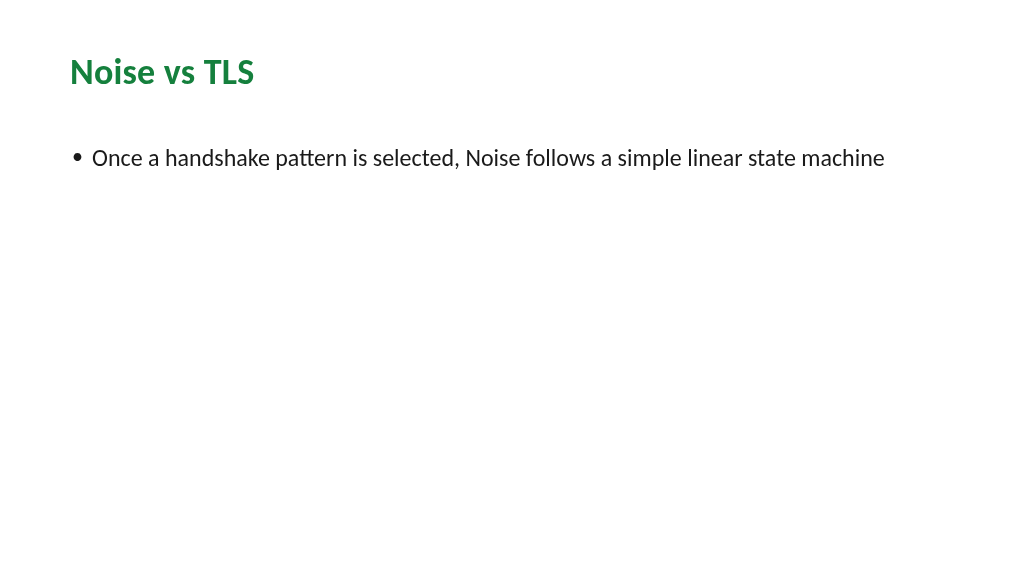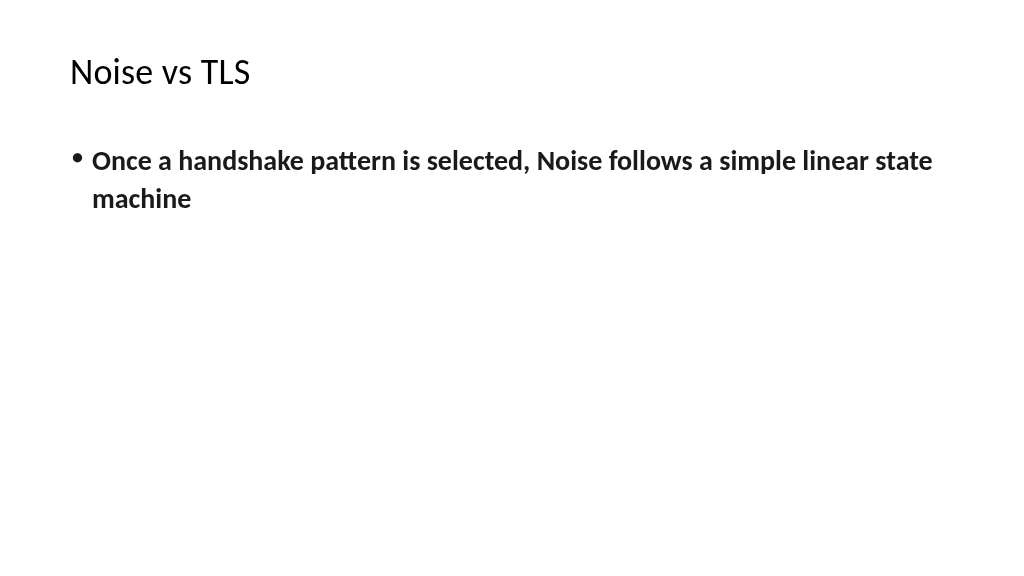--- a/index.html
+++ b/index.html
@@ -11,36 +11,36 @@
       width: 1024px;
       height: 576px;
       background: #ffffff;
       font-family: Calibri, "Segoe UI", Arial, sans-serif;
       color: #1a1a1a;
       padding: 50px 70px;
       overflow: hidden;
     }
     .slide-title {
       font-size: 36px;
-      font-weight: 400;
-      color: #000000;
+      font-weight: 700;
+      color: #15803d;
       margin-bottom: 48px;
       letter-spacing: 0.2px;
     }
     .bullet-list {
       list-style: none;
     }
     .bullet-item {
       position: relative;
-      font-size: 28px;
+      font-size: 24px;
       line-height: 1.35;
       color: #1a1a1a;
       padding-left: 22px;
       margin-bottom: 42px;
-      font-weight: 700;
+      font-weight: 400;
     }
     .bullet-item::before {
       content: "•";
       position: absolute;
       left: 2px;
       top: 0;
       font-size: 22px;
       color: #1a1a1a;
     }
   </style>

